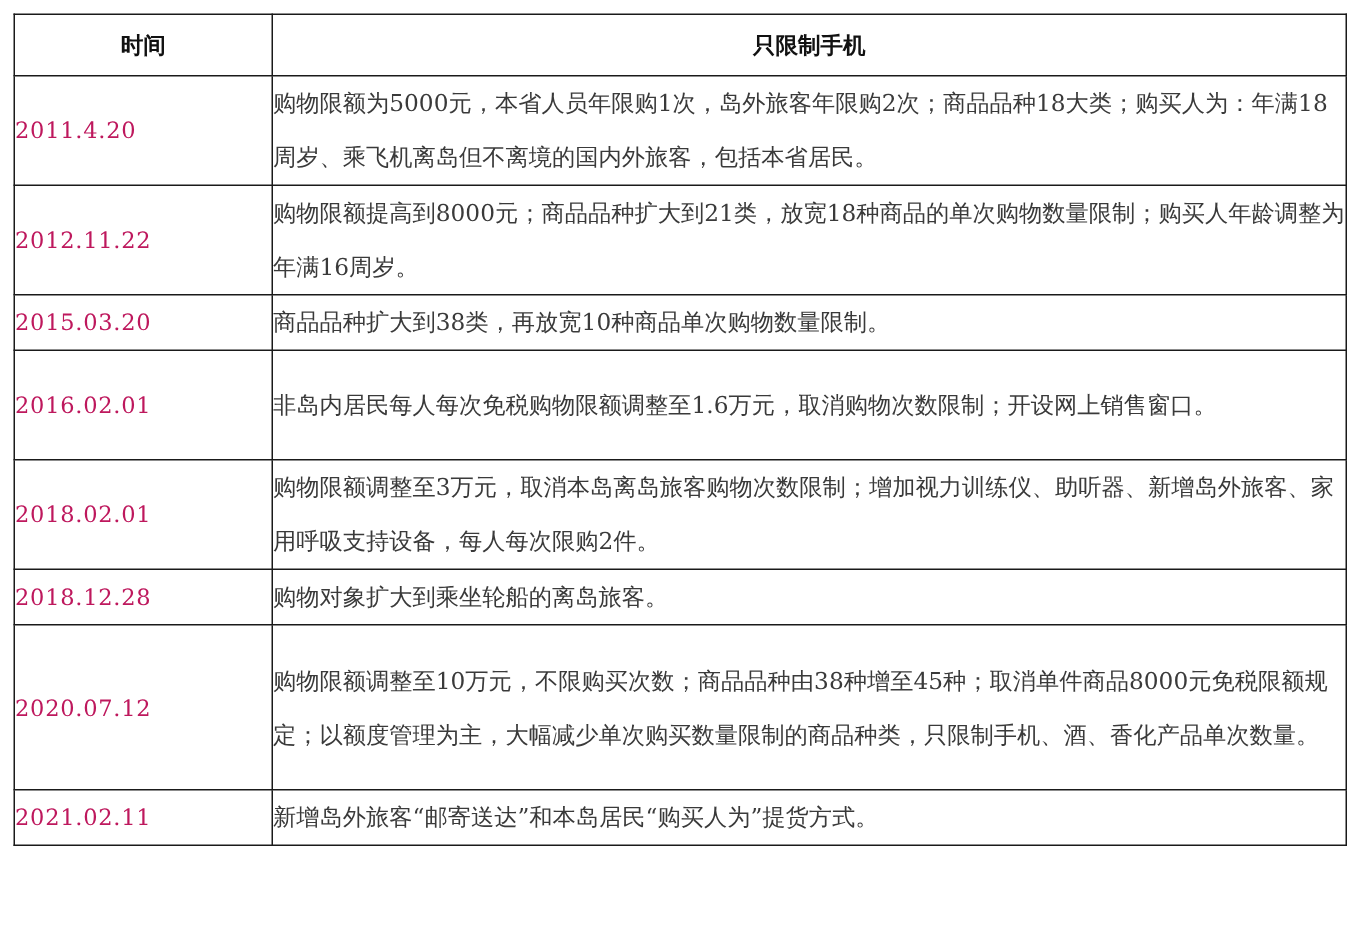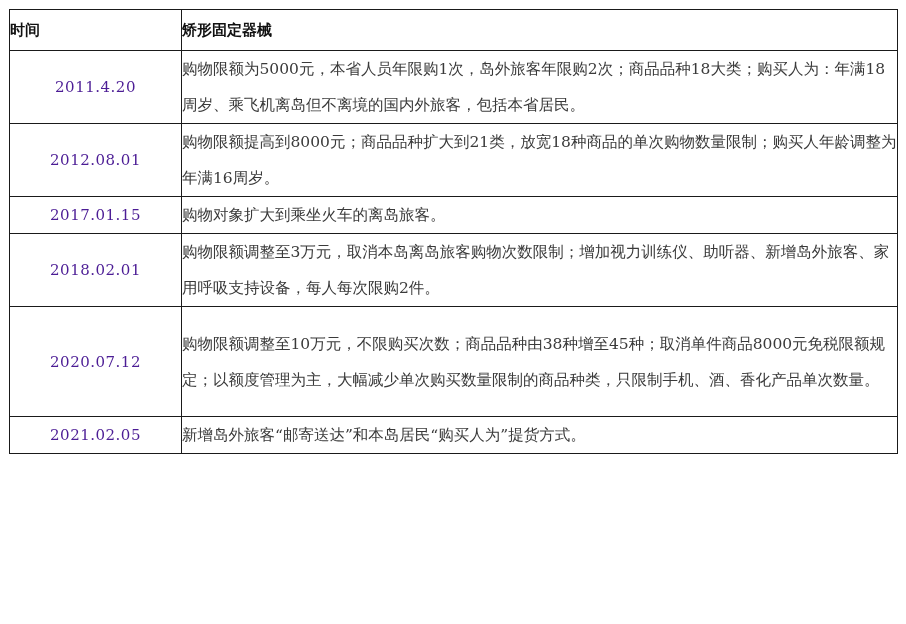--- a/index.html
+++ b/index.html
@@ -27,28 +27,28 @@
       border: 1.5px solid #1a1a1a;
       padding: 0;
       vertical-align: middle;
     }
     table.policy th {
       height: 40px;
       font-family: "DejaVu Sans", "Liberation Sans", sans-serif;
       font-weight: bold;
       font-size: 15px;
       color: #111111;
-      text-align: left;
+      text-align: center;
     }
     col.c-time { width: 172px; }
     col.c-content { width: 716px; }
     td.time {
-      text-align: center;
+      text-align: left;
       font-size: 15px;
-      color: #4c1d95;
+      color: #be185d;
       letter-spacing: 0.5px;
     }
     td.content {
       text-align: left;
       font-size: 15.5px;
       line-height: 36px;
       padding: 0 3px 0 4px;
       color: #3a3a3a;
       word-break: break-all;
     }
@@ -60,42 +60,50 @@
 <body>
 
 <table class="policy">
   <colgroup>
     <col class="c-time">
     <col class="c-content">
   </colgroup>
   <thead>
     <tr>
       <th>时间</th>
-      <th>矫形固定器械</th>
+      <th>只限制手机</th>
     </tr>
   </thead>
   <tbody>
     <tr class="h2">
       <td class="time">2011.4.20</td>
       <td class="content">购物限额为5000元，本省人员年限购1次，岛外旅客年限购2次；商品品种18大类；购买人为：年满18周岁、乘飞机离岛但不离境的国内外旅客，包括本省居民。</td>
     </tr>
     <tr class="h2">
-      <td class="time">2012.08.01</td>
+      <td class="time">2012.11.22</td>
       <td class="content">购物限额提高到8000元；商品品种扩大到21类，放宽18种商品的单次购物数量限制；购买人年龄调整为年满16周岁。</td>
     </tr>
     <tr class="h1">
-      <td class="time">2017.01.15</td>
-      <td class="content">购物对象扩大到乘坐火车的离岛旅客。</td>
+      <td class="time">2015.03.20</td>
+      <td class="content">商品品种扩大到38类，再放宽10种商品单次购物数量限制。</td>
+    </tr>
+    <tr class="h2">
+      <td class="time">2016.02.01</td>
+      <td class="content">非岛内居民每人每次免税购物限额调整至1.6万元，取消购物次数限制；开设网上销售窗口。</td>
     </tr>
     <tr class="h2">
       <td class="time">2018.02.01</td>
       <td class="content">购物限额调整至3万元，取消本岛离岛旅客购物次数限制；增加视力训练仪、助听器、新增岛外旅客、家用呼吸支持设备，每人每次限购2件。</td>
+    </tr>
+    <tr class="h1">
+      <td class="time">2018.12.28</td>
+      <td class="content">购物对象扩大到乘坐轮船的离岛旅客。</td>
     </tr>
     <tr class="h3">
       <td class="time">2020.07.12</td>
       <td class="content">购物限额调整至10万元，不限购买次数；商品品种由38种增至45种；取消单件商品8000元免税限额规定；以额度管理为主，大幅减少单次购买数量限制的商品种类，只限制手机、酒、香化产品单次数量。</td>
     </tr>
     <tr class="h1">
-      <td class="time">2021.02.05</td>
+      <td class="time">2021.02.11</td>
       <td class="content">新增岛外旅客“邮寄送达”和本岛居民“购买人为”提货方式。</td>
     </tr>
   </tbody>
 </table>
 
 </body></html>

